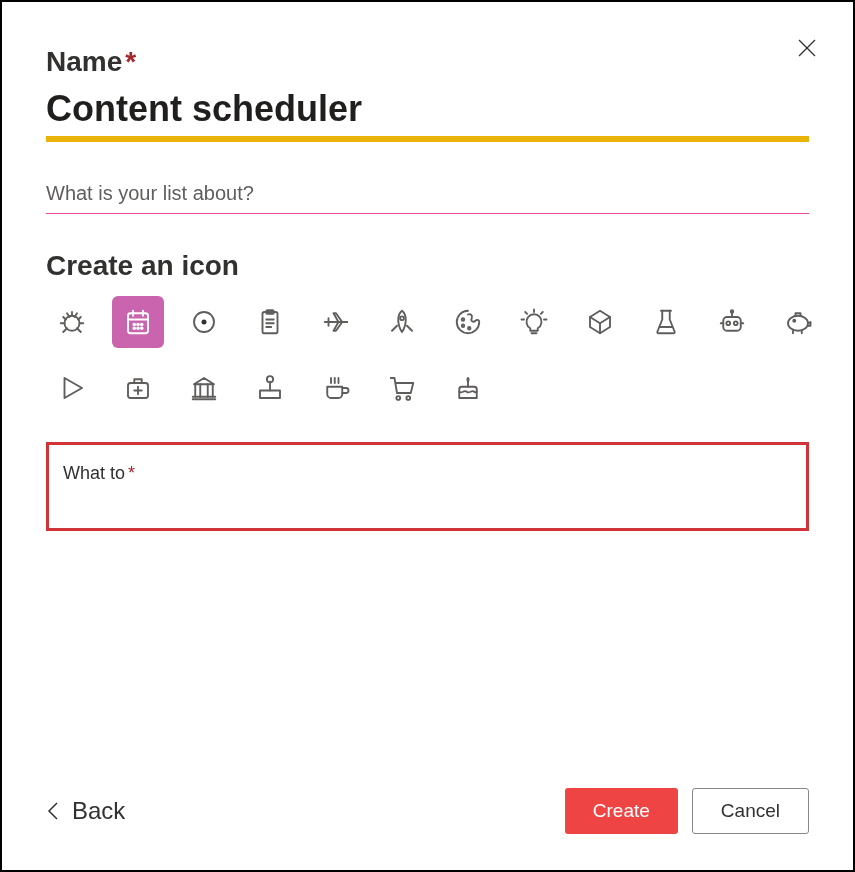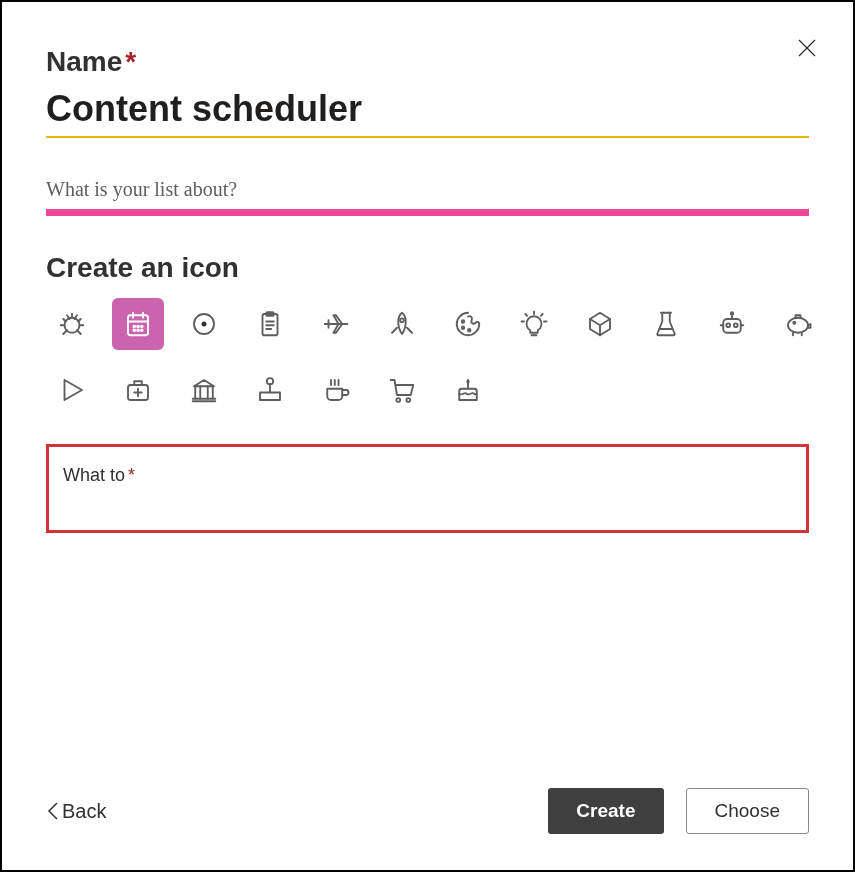--- a/index.html
+++ b/index.html
@@ -2,41 +2,41 @@
 <html><head>
 <meta charset="utf-8">
 <style>
 html,body{margin:0;padding:0;font-family:"Segoe UI",Arial,sans-serif;background:#fff;color:#323130}
 .dialog{box-sizing:border-box;width:855px;height:872px;border:2px solid #000;padding:44px 44px 36px 44px;position:relative}
 .close{position:absolute;top:36px;right:36px;cursor:pointer}
 .close svg{stroke:#323130}
 .field{margin-bottom:36px}
 .label{font-size:28px;font-weight:600;margin-bottom:10px}
 .req{color:#a4262c;margin-left:3px}
-.name-input{width:100%;border:none;border-bottom:2px solid #eab308;font-size:36px;font-weight:700;padding:0 0 6px 0;outline:none;color:#201f1e;font-family:inherit}
-.desc-input{width:100%;border:none;border-bottom:7px solid #ec4899;font-size:20px;padding:4px 0 8px 0;outline:none;color:#323130;font-family:Liberation Serif, serif}
+.name-input{width:100%;border:none;border-bottom:6px solid #eab308;font-size:36px;font-weight:700;padding:0 0 6px 0;outline:none;color:#201f1e;font-family:inherit}
+.desc-input{width:100%;border:none;border-bottom:1px solid #ec4899;font-size:20px;padding:4px 0 8px 0;outline:none;color:#323130;font-family:Liberation Sans, sans-serif}
 .desc-input::placeholder{color:#605e5c}
 .swatches{display:flex;gap:14px;margin-top:14px}
 .swatch{width:52px;height:52px;cursor:pointer;display:flex;align-items:center;justify-content:center}
 .icons{display:flex;flex-wrap:wrap;gap:14px;margin-top:14px;width:780px}
 .icon-btn{width:52px;height:52px;border-radius:6px;display:flex;align-items:center;justify-content:center;cursor:pointer}
 .icon-btn svg{stroke:#605e5c;fill:none;stroke-width:1.5}
 .icon-btn.sel{background:#ca64af}
 .icon-btn.sel svg{stroke:#fff}
 .saveto-box{border:3px solid #d13438;padding:18px 14px 30px 14px;margin-top:-8px}
 .saveto-label{font-size:18px;margin-bottom:14px}
 .dropdown{border:1px solid #8764b8;height:46px;display:flex;align-items:center;padding:0 16px;cursor:pointer;position:relative}
 .dropdown .home-ic{margin-right:18px}
 .dropdown .val{font-size:18px;color:#323130}
 .dropdown .chev{position:absolute;right:16px}
 .footer{position:absolute;bottom:36px;left:44px;right:44px;display:flex;align-items:center}
-.back{display:flex;gap:2px;font-size:20px;color:#323130;cursor:pointer}
+.back{display:flex;align-items:center;gap:12px;font-size:24px;color:#323130;cursor:pointer}
 .spacer{flex:1}
 .btn{height:46px;padding:0 28px;font-size:19px;border-radius:3px;cursor:pointer;display:flex;align-items:center;justify-content:center;font-family:inherit}
-.btn-primary{background:#404040;color:#fff;border:none;margin-right:22px;font-weight:700}
+.btn-primary{background:#ef4444;color:#fff;border:none;margin-right:14px;font-weight:400}
 .btn-default{background:#fff;color:#323130;border:1px solid #8a8886}
 </style>
 </head>
 <body>
 
 <div class="dialog">
 
   <div class="close">
     <svg width="20" height="20" viewBox="0 0 20 20">
         <line x1="2" y1="2" x2="18" y2="18" stroke-width="1.3"></line>
@@ -230,16 +230,16 @@
 
   <div class="footer">
     <div class="back">
       <svg width="14" height="22" viewBox="0 0 14 22" fill="none" stroke="#323130" stroke-width="1.5">
           <polyline points="11,3 3,11 11,19"></polyline>
         </svg>
       <span>Back</span>
     </div>
     <div class="spacer"></div>
     <button class="btn btn-primary">Create</button>
-    <button class="btn btn-default">Choose</button>
+    <button class="btn btn-default">Cancel</button>
   </div>
 
 </div>
 
 </body></html>

